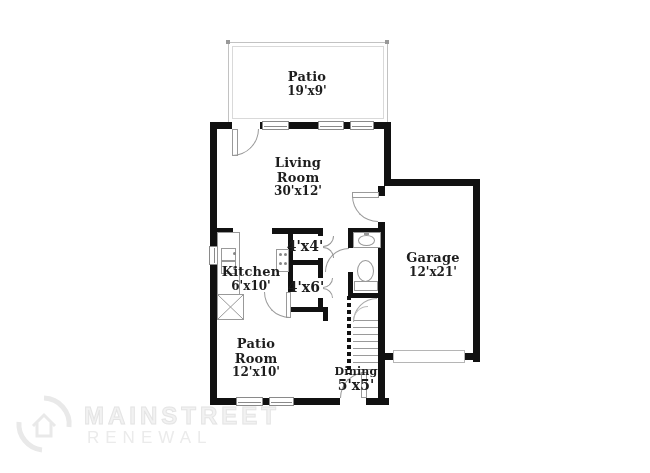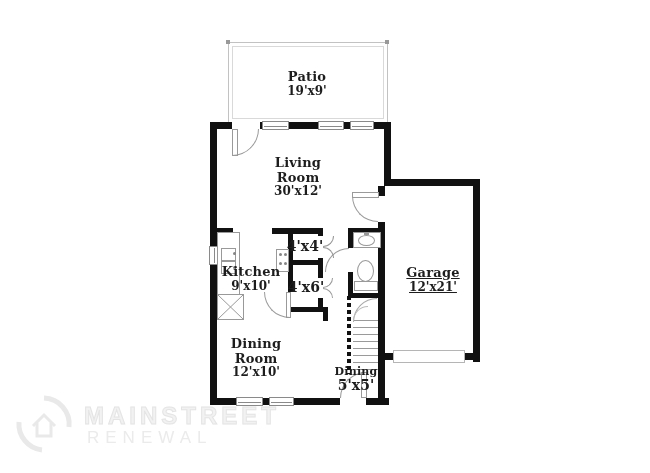--- a/index.html
+++ b/index.html
@@ -134,38 +134,38 @@
     <div class="rdim">19'x9'</div>
   </div>
 
   <div class="lbl" style="left:298px;top:177px;width:64px;">
     <div class="rname">Living Room</div>
     <div class="rdim">30'x12'</div>
   </div>
 
   <div class="lbl" style="left:251px;top:279px;">
     <div class="rname">Kitchen</div>
-    <div class="rdim">9'x10'</div>
+    <div class="rdim">6'x10'</div>
   </div>
 
   <div class="lbl small" style="left:305px;top:247px;">
     <div class="rdim">4'x4'</div>
   </div>
 
   <div class="lbl small" style="left:306px;top:288px;">
     <div class="rdim">4'x6'</div>
   </div>
 
-  <div class="lbl" style="left:433px;top:280px;text-decoration:underline;">
+  <div class="lbl" style="left:433px;top:265px;">
     <div class="rname">Garage</div>
     <div class="rdim">12'x21'</div>
   </div>
 
   <div class="lbl" style="left:256px;top:358px;width:64px;">
-    <div class="rname">Dining Room</div>
+    <div class="rname">Patio Room</div>
     <div class="rdim">12'x10'</div>
   </div>
 
   <div class="lbl small" style="left:356px;top:380px;">
     <div class="rname">Dining</div>
     <div class="rdim">5'x5'</div>
   </div>
 
   <div class="wm" style="left:14px;top:394px;width:60px;height:60px;">
     <svg width="60" height="60" viewBox="0 0 60 60">

